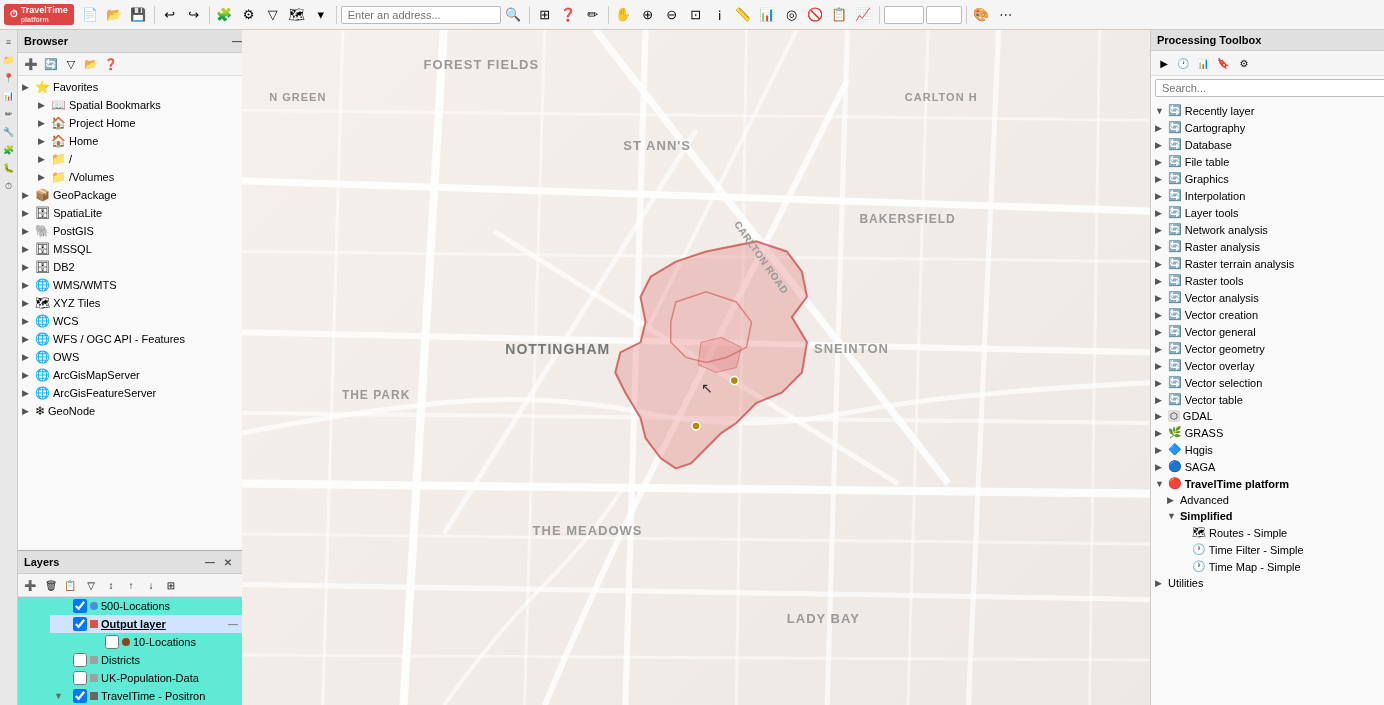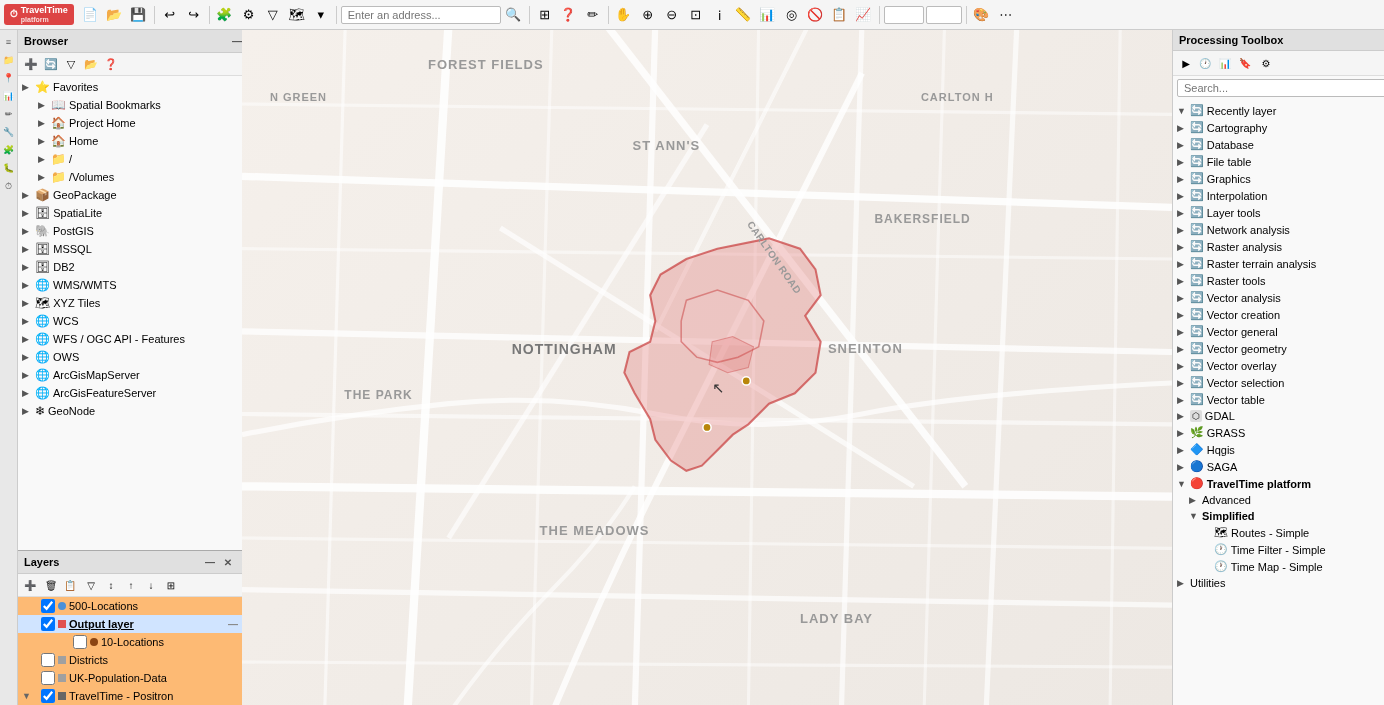--- a/index.html
+++ b/index.html
@@ -131,21 +131,21 @@
       font-size: 13px;
       font-weight: 600;
       color: #999;
       letter-spacing: 1px;
       pointer-events: none;
       text-transform: uppercase;
     }
 
     
     #right-panel {
-      width: 212px;
+      width: 234px;
       background: #f9f9f9;
       border-left: 1px solid #ccc;
       display: flex;
       flex-direction: column;
       flex-shrink: 0;
     }
 
     .right-panel-header {
       background: #e0e0e0;
       border-bottom: 1px solid #ccc;
@@ -189,20 +189,21 @@
       padding-left: 16px;
     }
     .toolbox-sub2 {
       padding-left: 28px;
     }
     .toolbox-arrow { width: 10px; font-size: 9px; color: #555; flex-shrink: 0; }
     .toolbox-icon { font-size: 11px; flex-shrink: 0; }
     #layers-body {
       max-height: 160px;
       overflow-y: auto;
+      margin-left: 32px;
     }
     .layer-item {
       display: flex;
       align-items: center;
       padding: 2px 4px;
       font-size: 11px;
       gap: 3px;
       cursor: pointer;
     }
     .layer-item.selected { background: #d0e4ff; font-weight: bold; }
@@ -394,21 +395,21 @@
           <span class="tree-label">ArcGisFeatureServer</span>
         </div>
         <div class="tree-item">
           <span class="tree-arrow">▶</span>
           <span class="tree-icon">❄</span>
           <span class="tree-label">GeoNode</span>
         </div>
       </div>
     </div>
 
-    <div style="border-top:1px solid #aaa;background:#fdba74;flex-shrink:0">
+    <div style="border-top:1px solid #aaa;background:#5eead4;flex-shrink:0">
       <div class="panel-header">
         <span>Layers</span>
         <div class="panel-header-icons">
           <div class="panel-icon">—</div>
           <div class="panel-icon">✕</div>
         </div>
       </div>
       <div class="panel-toolbar">
         <button class="toolbar-btn" style="width:18px;height:18px;font-size:10px">➕</button>
         <button class="toolbar-btn" style="width:18px;height:18px;font-size:10px">🗑</button>

